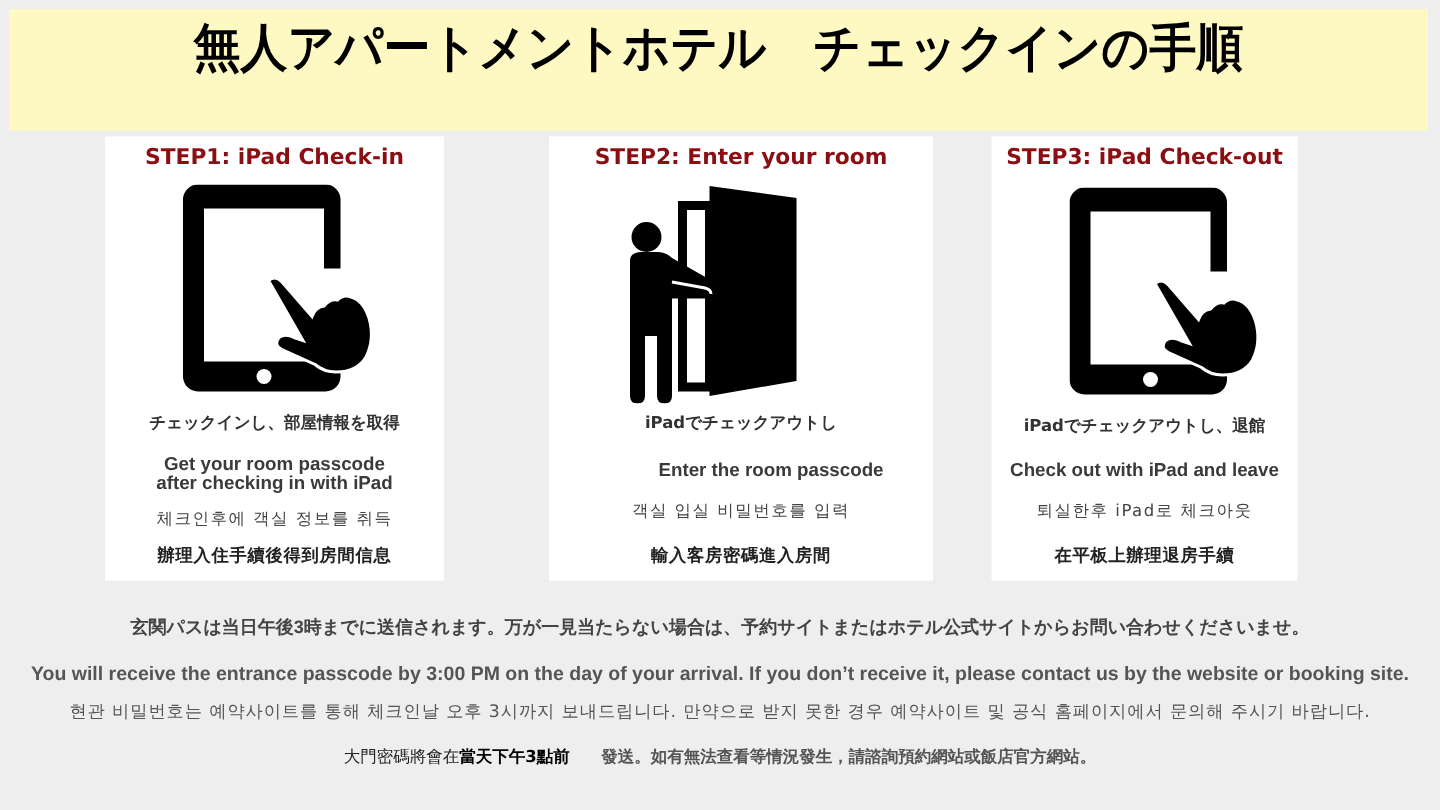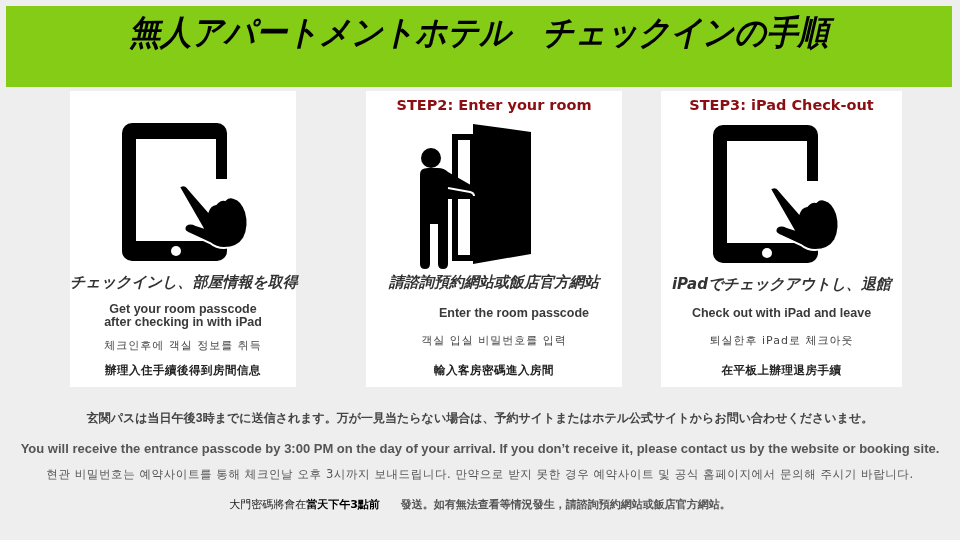--- a/index.html
+++ b/index.html
@@ -5,23 +5,22 @@
   * { box-sizing: border-box; margin: 0; padding: 0; }
   html, body { width: 960px; height: 540px; overflow: hidden; }
   body {
     background: #eeeeee;
     font-family: "Liberation Sans", "DejaVu Sans", sans-serif;
     position: relative;
     color: #222;
   }
   .header {
     position: absolute; left: 6px; top: 6px; width: 946px; height: 81px;
-    background: #84cc16;
+    background: #fef9c3;
     text-align: center;
-    font-style: italic;
   }
   .header .title {
     font-family: "DejaVu Sans", sans-serif;
     font-weight: bold; font-size: 34px; color: #000;
     position: absolute; left: 0; right: 0; top: 6px; line-height: 40px;
     letter-spacing: 0px; transform: scaleX(0.92); transform-origin: center;
     white-space: nowrap;
   }
   .header .subtitle {
     font-family: "Liberation Sans", sans-serif;
@@ -38,43 +37,44 @@
     position: absolute; left: 0; right: 0; top: 4px;
     font-family: "DejaVu Sans", sans-serif; font-weight: bold;
     font-size: 14.5px; color: #8a0e12; line-height: 20px; white-space: nowrap;
   }
   .panel .icon { position: absolute; }
   .panel .lines { position: absolute; left: 0; right: 0; top: 184px; }
   .panel .line {
     font-size: 12px; color: #333; line-height: 14px; font-weight: bold;
     position: absolute; left: 0; right: 0; white-space: nowrap;
   }
-  .panel .line.ja { font-family: "DejaVu Sans", sans-serif; font-size: 15px; font-style: italic; }
+  .panel .line.ja { font-family: "DejaVu Sans", sans-serif; font-size: 11px; }
   .panel .line.en { font-family: "Liberation Sans", sans-serif; font-size: 12.5px; color: #3a3a3a; }
   .panel .line.ko { font-family: "DejaVu Sans", sans-serif; font-weight: normal; font-size: 11px; color: #444; letter-spacing: 1px; }
   .panel .line.zh { font-family: "DejaVu Sans", sans-serif; font-size: 11.5px; color: #222; letter-spacing: 0.5px; }
 
   .footer-line {
     position: absolute; left: 0; right: 0; text-align: center; white-space: nowrap;
   }
-  .footer-line.ja { top: 410px; font-family: Liberation Mono, monospace; font-size: 12px; font-weight: bold; color: #444; }
+  .footer-line.ja { top: 410px; font-family: Liberation Sans, sans-serif; font-size: 12px; font-weight: bold; color: #444; }
   .footer-line.en { top: 441px; font-family: "Liberation Sans", sans-serif; font-size: 13px; font-weight: bold; color: #555; }
   .footer-line.ko { top: 467px; font-family: "DejaVu Sans", sans-serif; font-size: 11.5px; color: #555; letter-spacing: 0.6px; }
   .footer-line.zh { top: 497px; font-family: "DejaVu Sans", sans-serif; font-size: 11px; color: #222; }
   .footer-line.zh .strong { font-weight: bold; color: #000; }
   .footer-line.zh .muted { color: #555; font-weight: bold; margin-left: 21px; }
 </style>
 </head>
 <body>
 
 <div class="header">
   <div class="title">無人アパートメントホテル　チェックインの手順</div>
 </div>
 
 <div class="panel" style="left:70px; width:226px;">
+  <div class="step-title">STEP1: iPad Check-in</div>
   <svg class="icon" style="left:52px; top:32px;" width="130" height="142" viewBox="0 0 130 142">
     <path d="M10 0 H95 a10 10 0 0 1 10 10 V56 H94 V16 H14 V118 H94 V108 L105 112 V128 a10 10 0 0 1 -10 10 H10 a10 10 0 0 1 -10 -10 V10 a10 10 0 0 1 10 -10 Z" fill="#000"></path>
     <circle cx="54" cy="128" r="5" fill="#fff"></circle>
     <path d="M57 64 q5 -4 9 1 L86 88 q2 -6 8 -7 q4 -5 9 -4 q4 -4 9 -2 q8 2 12 14 q4 14 -2 26 q-6 10 -20 10 q-8 0 -14 -5 L66 110 q-6 -3 -2 -8 q4 -3 10 0 L80 104 Z" fill="#000" stroke="#fff" stroke-width="2"></path>
   </svg>
   <div class="lines">
     <div class="line ja" style="top:0;">チェックインし、部屋情報を取得</div>
     <div class="line en" style="top:27px;">Get your room passcode</div>
     <div class="line en" style="top:40px;">after checking in with iPad</div>
     <div class="line ko" style="top:64px;">체크인후에 객실 정보를 취득</div>
@@ -85,28 +85,28 @@
 <div class="panel" style="left:366px; width:256px;">
   <div class="step-title">STEP2: Enter your room</div>
   <svg class="icon" style="left:52px; top:33px;" width="120" height="145" viewBox="0 0 120 145">
     <path d="M34 10 H58 V137 H34 Z M40 16 V131 H52 V16 Z" fill="#000"></path>
     <path d="M55 0 L113 8 V130 L55 140 Z" fill="#000"></path>
     <circle cx="13" cy="34" r="10" fill="#000"></circle>
     <path d="M2 50 q0 -6 8 -6 h10 q6 0 10 4 L58 64 q6 4 2 9 q-3 3 -8 2 H30 V140 q0 5 -5 5 q-5 0 -5 -5 V100 H12 V140 q0 5 -5 5 q-5 0 -5 -5 Z" fill="#000"></path>
     <path d="M30 64 L52 68 q4 1 4 4" fill="none" stroke="#fff" stroke-width="2"></path>
   </svg>
   <div class="lines">
-    <div class="line ja" style="top:0;">請諮詢預約網站或飯店官方網站</div>
+    <div class="line ja" style="top:0;">iPadでチェックアウトし</div>
     <div class="line en" style="top:31px;margin-left:40px;">Enter the room passcode</div>
     <div class="line ko" style="top:59px;">객실 입실 비밀번호를 입력</div>
     <div class="line zh" style="top:88px;">輸入客房密碼進入房間</div>
   </div>
 </div>
 
-<div class="panel" style="left:661px; width:241px;">
+<div class="panel" style="left:661px; width:204px;">
   <div class="step-title">STEP3: iPad Check-out</div>
   <svg class="icon" style="left:52px; top:34px;" width="130" height="142" viewBox="0 0 130 142">
     <path d="M10 0 H95 a10 10 0 0 1 10 10 V56 H94 V16 H14 V118 H94 V108 L105 112 V128 a10 10 0 0 1 -10 10 H10 a10 10 0 0 1 -10 -10 V10 a10 10 0 0 1 10 -10 Z" fill="#000"></path>
     <circle cx="54" cy="128" r="5" fill="#fff"></circle>
     <path d="M57 64 q5 -4 9 1 L86 88 q2 -6 8 -7 q4 -5 9 -4 q4 -4 9 -2 q8 2 12 14 q4 14 -2 26 q-6 10 -20 10 q-8 0 -14 -5 L66 110 q-6 -3 -2 -8 q4 -3 10 0 L80 104 Z" fill="#000" stroke="#fff" stroke-width="2"></path>
   </svg>
   <div class="lines">
     <div class="line ja" style="top:2px;">iPadでチェックアウトし、退館</div>
     <div class="line en" style="top:31px;text-align:center;">Check out with iPad and leave</div>
     <div class="line ko" style="top:59px;">퇴실한후 iPad로 체크아웃</div>

